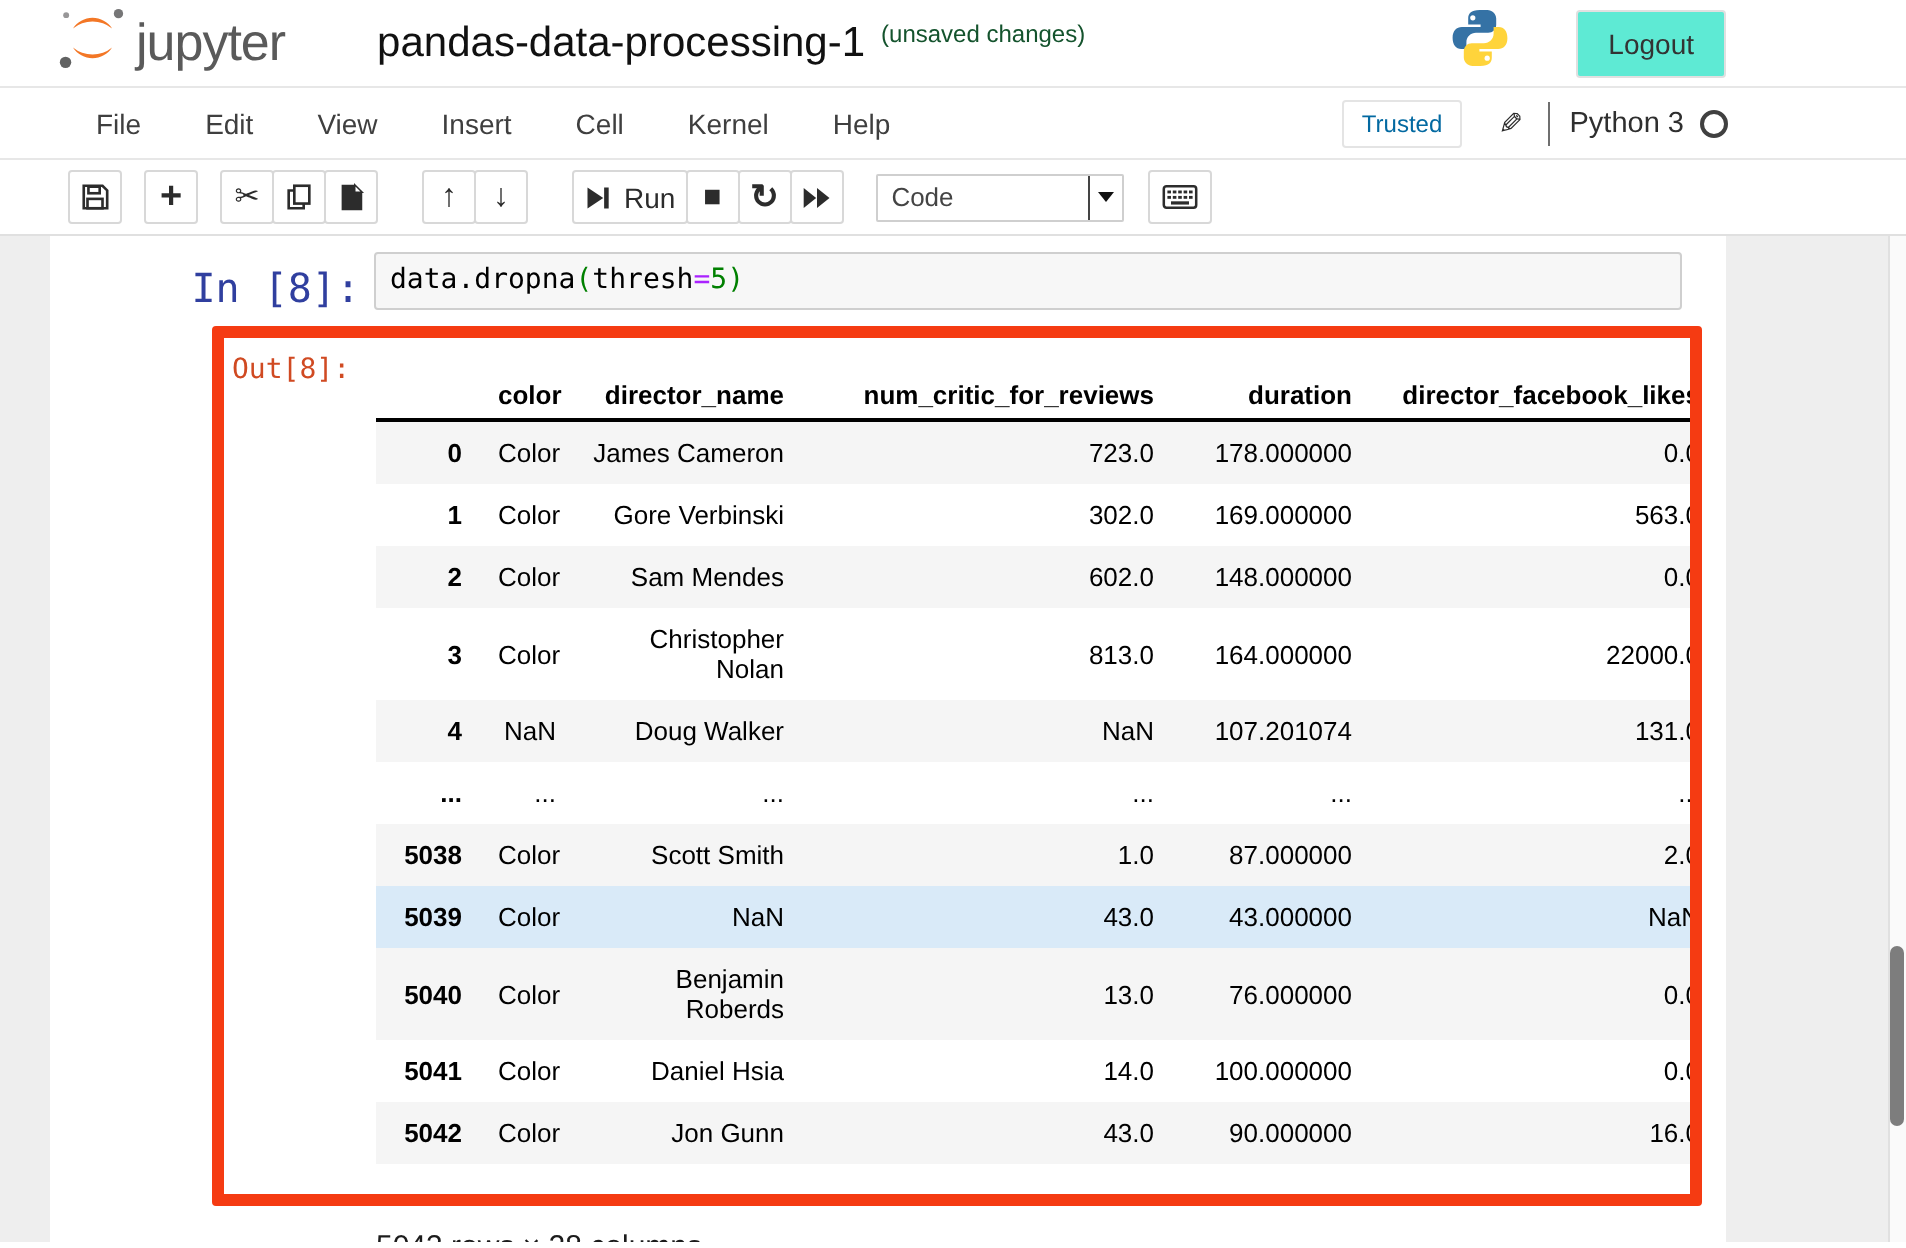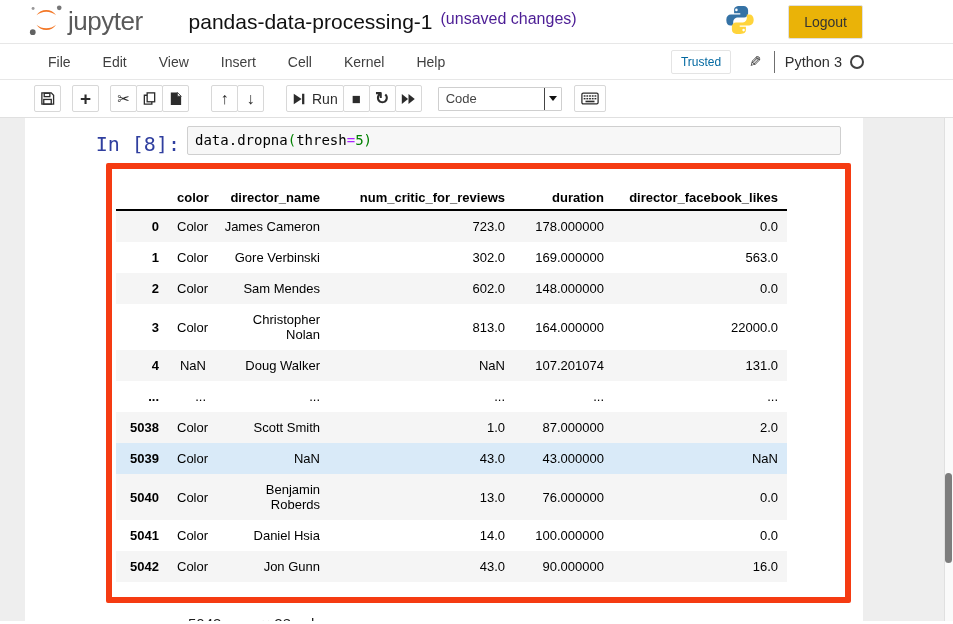--- a/index.html
+++ b/index.html
@@ -10,24 +10,24 @@
     --annotation-border:#f53b12; --input-prompt:#303f9f; --output-prompt:#d04a22;
     --code-green:#008000; --code-purple:#aa22ff; --row-stripe:#f5f5f5; --row-highlight:#d9eaf8;
   }
   
   .header { height: 44px; background: #fff; border-bottom: 1px solid #e7e7e7;
             display: flex; align-items: center; padding: 0 0 0 28px; }
   .logo-wrap { display: flex; align-items: center; cursor: pointer; }
   .logo-text { font-size: 26px; color: #5a5a5a; letter-spacing: -0.5px; margin-left: 4px; }
   .title-wrap { margin-left: 46px; display: flex; align-items: flex-start; }
   .nb-title { font-size: 21px; color: #111; }
-  .nb-status { font-size: 16px; color: #4c1d95; margin-left: 8px; }
+  .nb-status { font-size: 12px; color: #14532d; margin-left: 8px; }
   .header-right { margin-left: auto; display: flex; align-items: center; margin-right: 90px; }
   .py-logo { margin-right: 32px; }
-  .logout-btn { border: 1px solid #e0e0e0; background: #eab308; border-radius: 2px;
+  .logout-btn { border: 1px solid #e0e0e0; background: #5eead4; border-radius: 2px;
                 padding: 8px 15px; font-size: 14px; color: #333; cursor: pointer; }
   
   .menubar { height: 36px; background: #fff; border-bottom: 1px solid #e7e7e7;
              display: flex; align-items: center; padding-left: 48px; }
   .menu-item { font-size: 14px; color: #3f3f3f; margin-right: 32px; cursor: pointer; }
   .menu-right { margin-left: auto; display: flex; align-items: center; margin-right: 89px; }
   .trusted-badge { font-size: 12px; color: #0369a1; border: 1px solid #e4e4e4;
                    padding: 4px 9px; border-radius: 2px; background: #fff; }
   .pencil { font-size: 15px; color: #2c2c2c; margin: 0 12px 0 18px; display:inline-block; transform: scaleX(-1); }
   .vsep { width: 1px; height: 22px; background: #6f6f6f; margin-right: 10px; }
@@ -226,20 +226,21 @@
 
 <div class="content">
   <div class="notebook">
 
     <div class="cell-input-row">
       <div class="prompt-in">In [8]:</div>
       <div class="input-box"><span>data.dropna</span><span class="tok-green">(</span><span>thresh</span><span class="tok-purple">=</span><span class="tok-green">5</span><span class="tok-green">)</span></div>
     </div>
 
     <div class="output-box">
+      <div class="prompt-out">Out[8]:</div>
       <div class="table-clip">
         <table class="dataframe">
           <colgroup>
             <col style="width:52px">
               <col style="width:47px">
               <col style="width:114px">
             <col style="width:185px">
               <col style="width:99px">
               <col style="width:174px">
           </colgroup>

